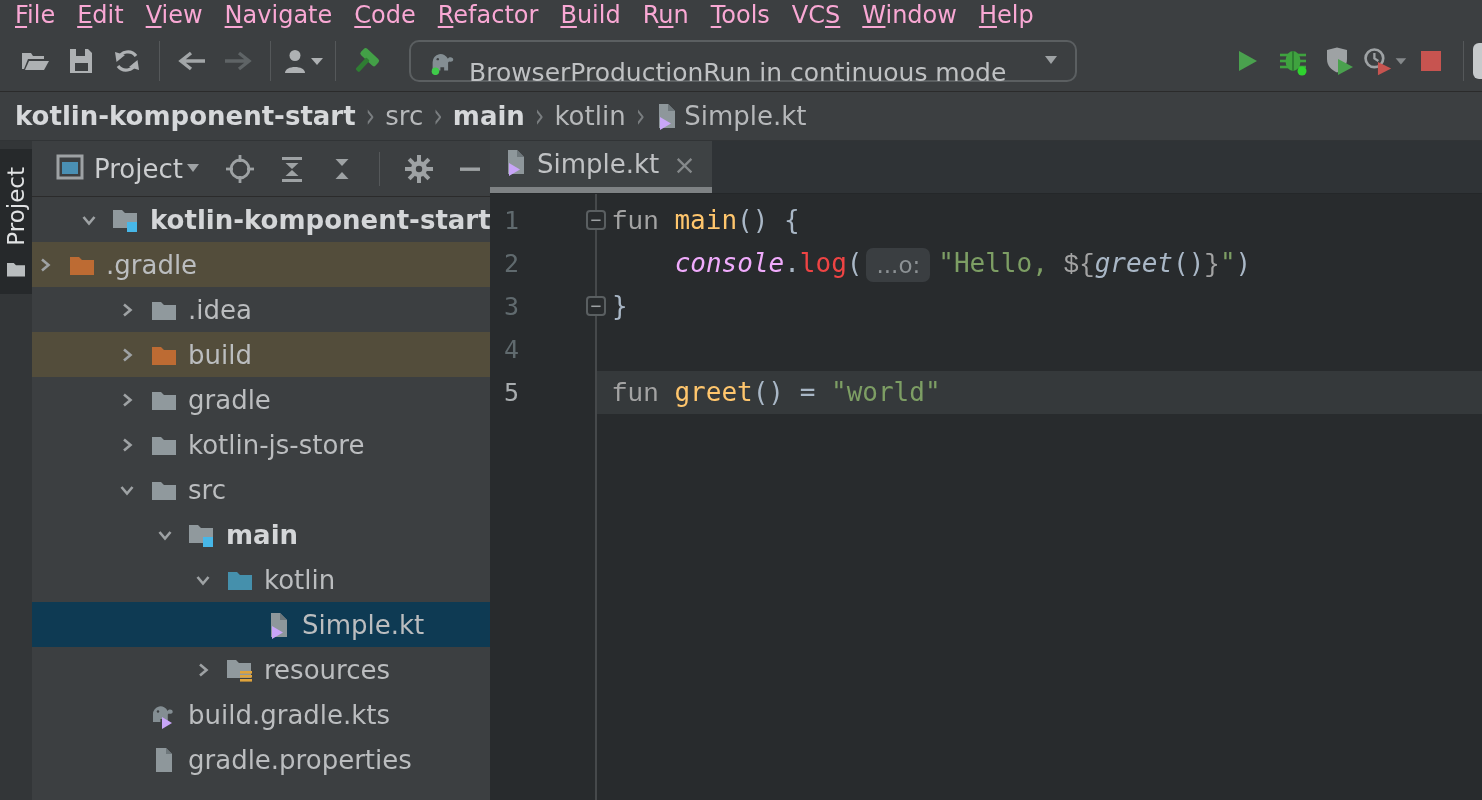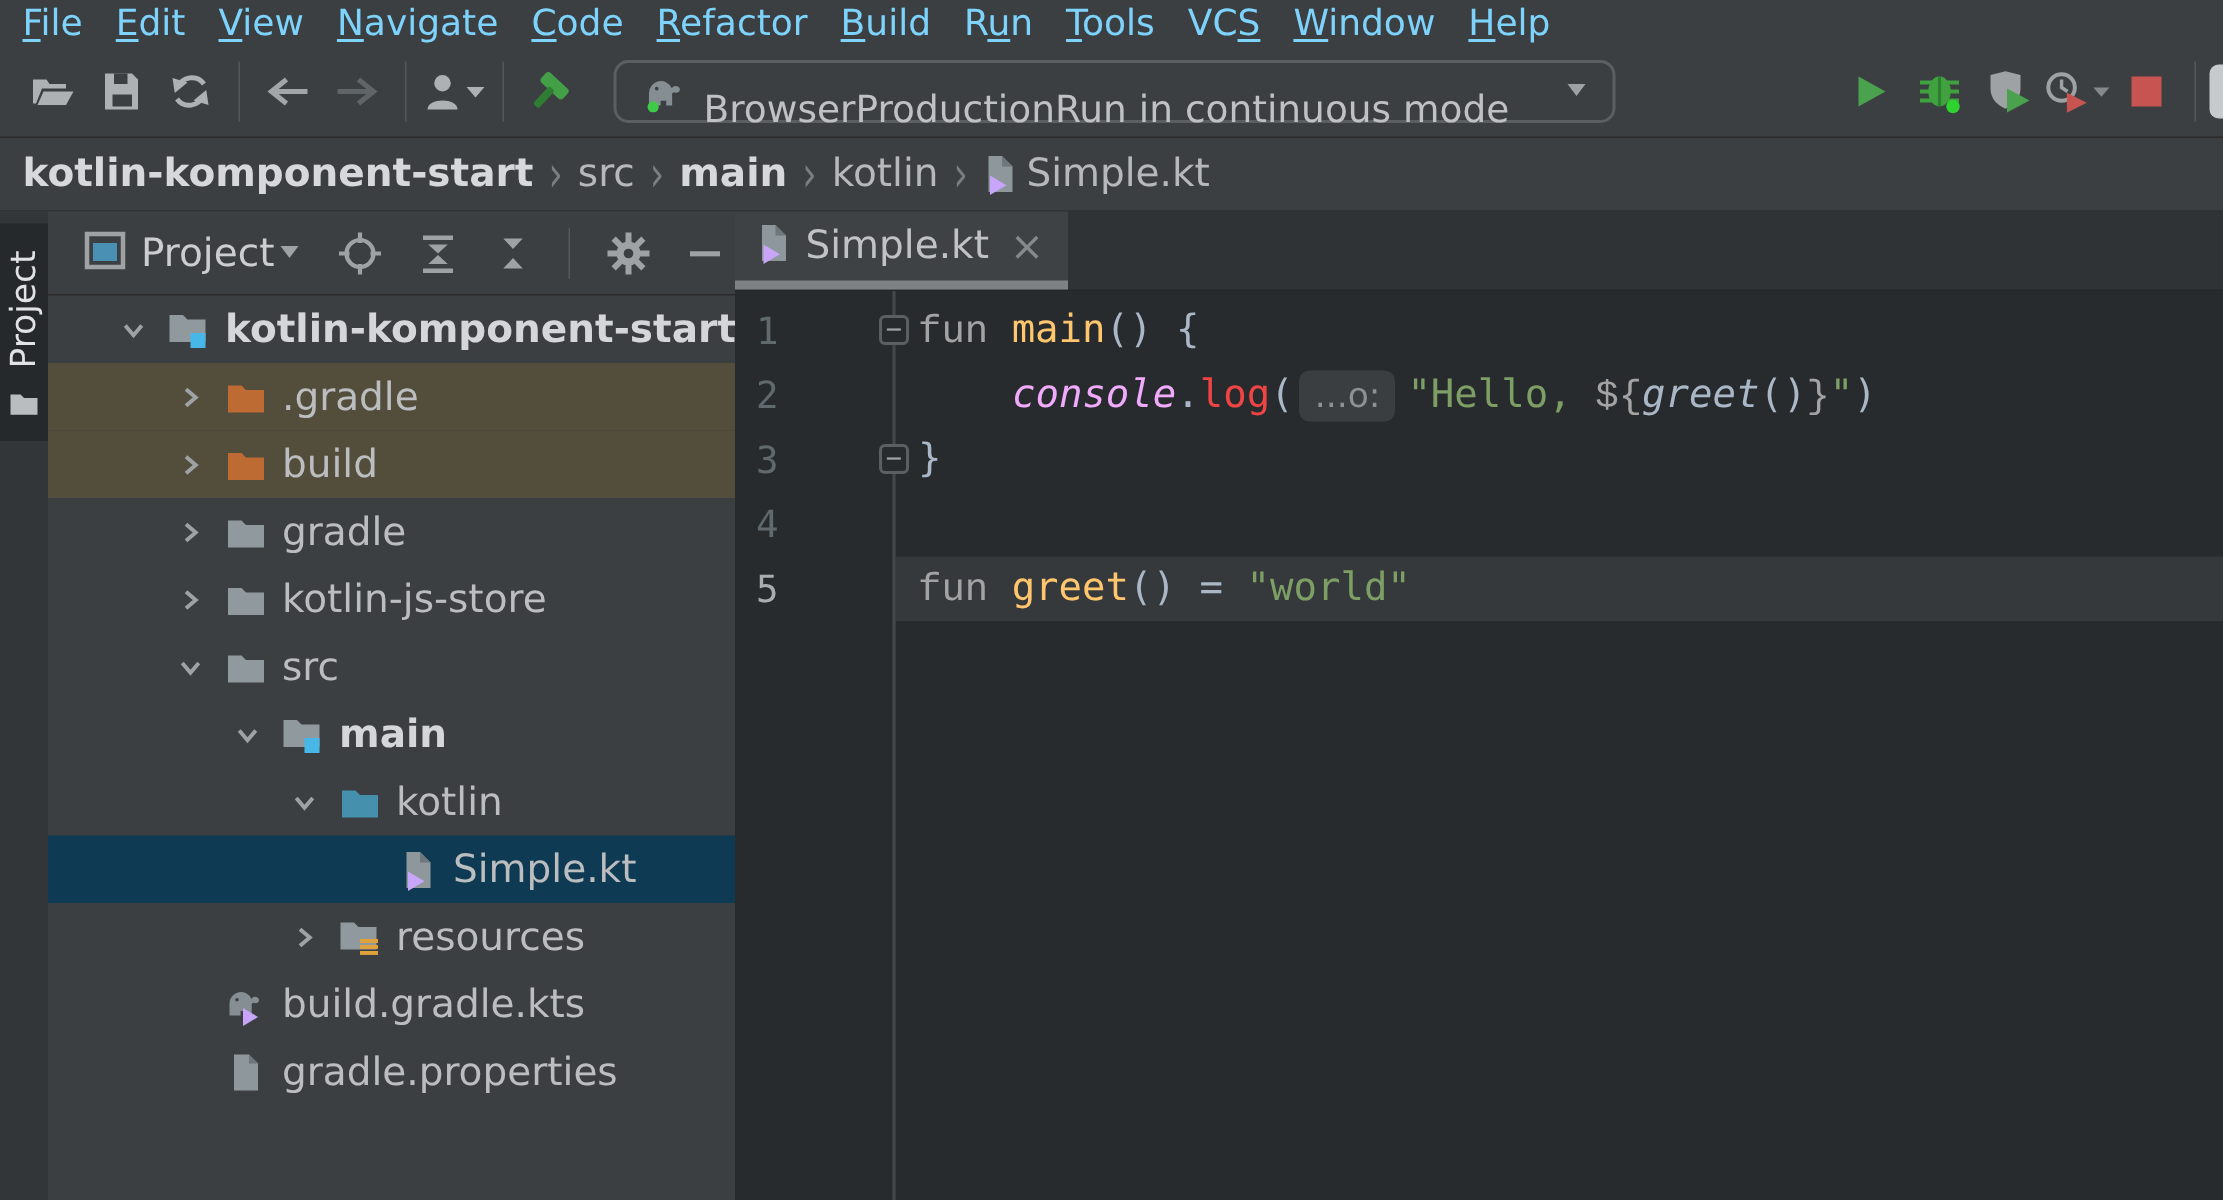--- a/index.html
+++ b/index.html
@@ -2,21 +2,21 @@
 <html><head>
 <meta charset="utf-8">
 <style>
   html,body{margin:0;padding:0;}
   body{
     width:1482px;height:800px;overflow:hidden;background:#3C3F41;
     font-family:"DejaVu Sans","Liberation Sans",sans-serif;color:#BBBBBB;
   }
   
   .menubar{height:30px;display:flex;align-items:flex-start;padding-left:4px;background:#3C3F41;}
-  .menu-item{font-size:24px;line-height:30px;padding:0 11px;color:#7dd3fc;white-space:nowrap;cursor:default;}
+  .menu-item{font-size:24px;line-height:30px;padding:0 11px;color:#f9a8d4;white-space:nowrap;cursor:default;}
   .menu-item u{text-decoration:underline;text-underline-offset:3px;}
   
   .toolbar{height:61px;display:flex;align-items:center;padding:0 10px 0 12px;background:#3C3F41;border-bottom:1px solid #2B2B2B;}
   .tbtn{width:46px;height:46px;display:flex;align-items:center;justify-content:center;flex:none;}
   .tbtn svg{display:block;}
   .tsep{width:1px;height:40px;background:#55585A;margin:0 9px;flex:none;}
   .run-combo{height:42px;border:2px solid #5B5F61;border-radius:10px;display:flex;align-items:center;gap:12px;
     padding:0 16px;margin:0 18px;min-width:668px;box-sizing:border-box;}
   .run-combo-label{font-size:25px;color:#BFC1C3;white-space:nowrap;flex:1;margin-top:24px;}
   .right-icons{display:flex;align-items:center;margin-left:auto;}
@@ -311,32 +311,45 @@
             </svg>
           </span>
           <span class="ticon">
             <svg width="30" height="27" viewBox="0 0 30 27">
               <path d="M2 4 h9 l3 3 h12 v15 H2 z" fill="#90999D"></path>
               <rect x="16" y="16" width="10" height="10" fill="#47B7E8"></rect>
             </svg>
           </span>
           <span class="tlabel">kotlin-komponent-start</span>
         </div>
-        <div class="trow excluded" style="padding-left: 82px;">
+        <div class="trow excluded" style="">
           <span class="chev">
             <svg width="16" height="18" viewBox="0 0 16 18">
               <path d="M5 3.5 l6.5 5.5 -6.5 5.5" stroke="#9EA2A4" stroke-width="2.6" fill="none"></path>
             </svg>
           </span>
           <span class="ticon">
             <svg width="28" height="24" viewBox="0 0 28 24">
               <path d="M2 4 h9 l3 3 h12 v15 H2 z" fill="#BD6B33"></path>
             </svg>
           </span>
           <span class="tlabel">.gradle</span>
+        </div>
+        <div class="trow" style="padding-left: 82px;">
+          <span class="chev">
+            <svg width="16" height="18" viewBox="0 0 16 18">
+              <path d="M5 3.5 l6.5 5.5 -6.5 5.5" stroke="#9EA2A4" stroke-width="2.6" fill="none"></path>
+            </svg>
+          </span>
+          <span class="ticon">
+            <svg width="28" height="24" viewBox="0 0 28 24">
+              <path d="M2 4 h9 l3 3 h12 v15 H2 z" fill="#90999D"></path>
+            </svg>
+          </span>
+          <span class="tlabel">.idea</span>
         </div>
         <div class="trow excluded" style="padding-left: 82px;">
           <span class="chev">
             <svg width="16" height="18" viewBox="0 0 16 18">
               <path d="M5 3.5 l6.5 5.5 -6.5 5.5" stroke="#9EA2A4" stroke-width="2.6" fill="none"></path>
             </svg>
           </span>
           <span class="ticon">
             <svg width="28" height="24" viewBox="0 0 28 24">
               <path d="M2 4 h9 l3 3 h12 v15 H2 z" fill="#BD6B33"></path>

